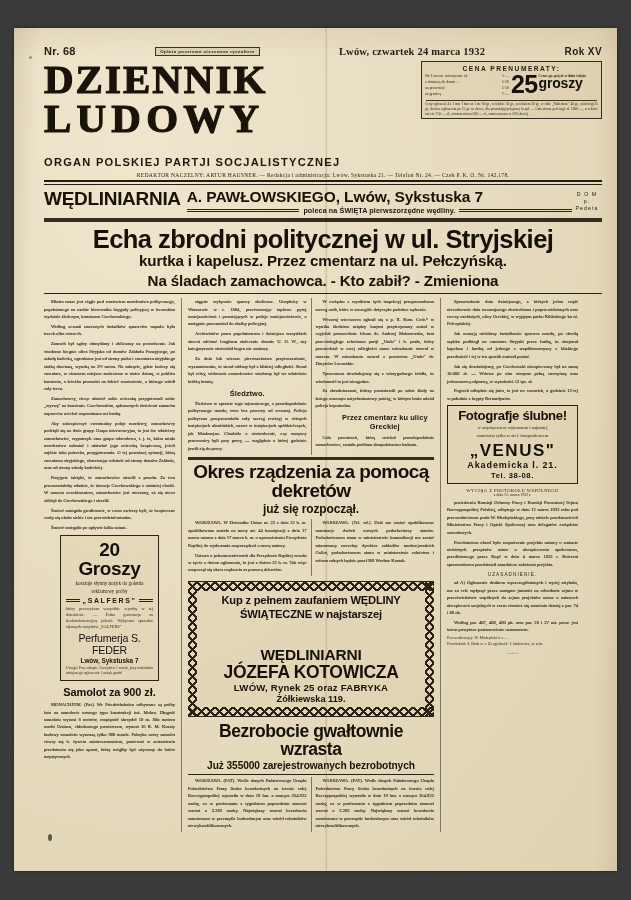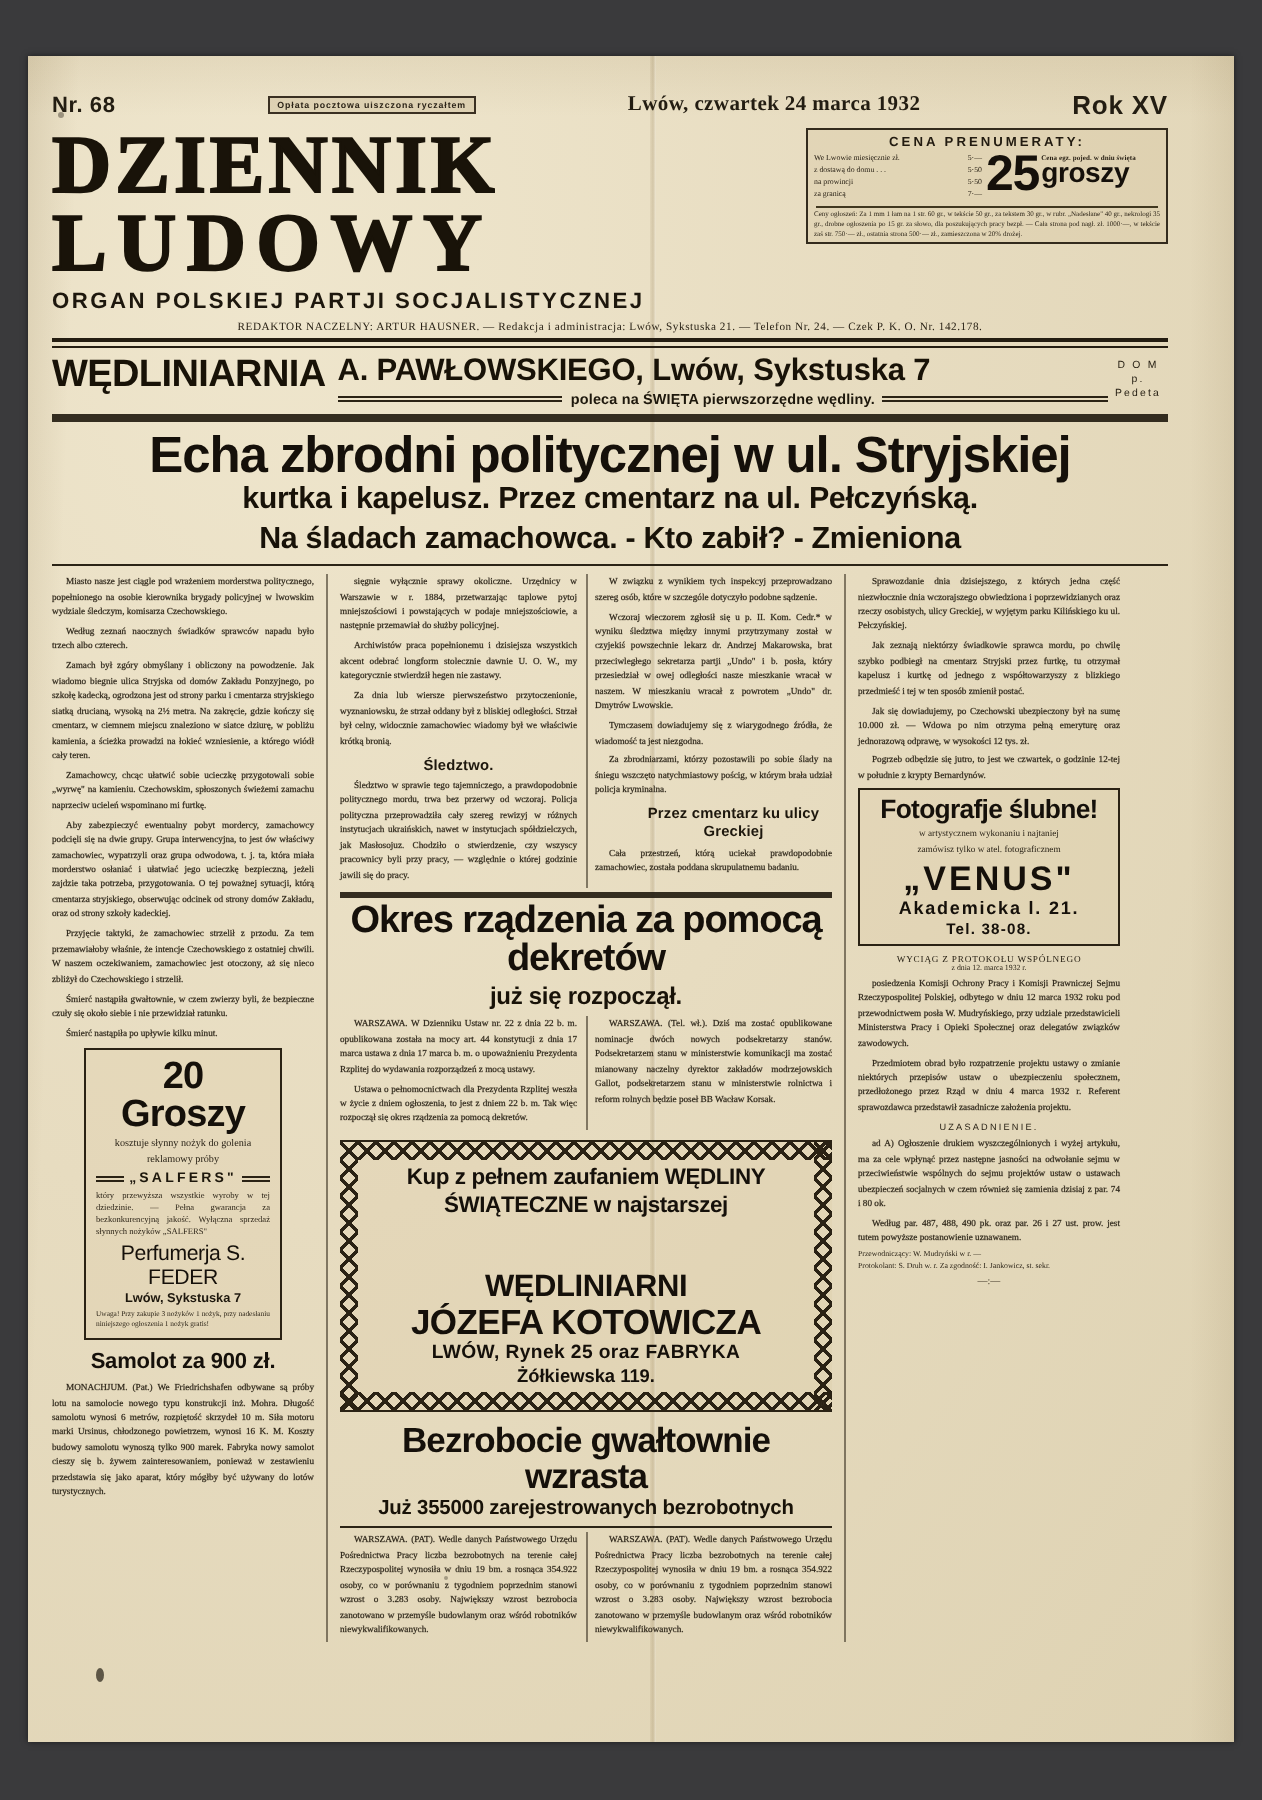--- a/index.html
+++ b/index.html
@@ -18,41 +18,41 @@
     background:
       linear-gradient(92deg, rgba(120,96,52,.14) 0px, rgba(255,255,255,0) 26px),
       linear-gradient(270deg, rgba(120,96,52,.10) 0px, rgba(255,255,255,0) 22px),
       linear-gradient(180deg, rgba(140,115,65,.10) 0px, rgba(255,255,255,0) 30px);
     pointer-events:none;
   }
   .fold{position:absolute;left:311px;top:0;width:3px;height:843px;
     background:linear-gradient(90deg,rgba(150,125,75,.10),rgba(120,95,50,.20),rgba(255,255,255,.22));}
   .speck{position:absolute;background:#2a2419;border-radius:50%;opacity:.72;}
 
-  .content{position:absolute;left:12px;top:17px;width:558px;color:#231d12;}
+  .content{position:absolute;left:30px;top:17px;width:558px;color:#231d12;}
 
   
   .topbar{display:flex;align-items:center;justify-content:space-between;
      font-family:"Liberation Sans",sans-serif;}
   .issue{font-weight:bold;font-size:11px;letter-spacing:.3px;}
   .stampbox{border:1px solid #3a3022;padding:1px 4px;font-size:4.4px;letter-spacing:.45px;
      font-weight:bold;color:#2c2418;background:rgba(180,160,115,.25);}
   .datecenter{font-size:10.5px;font-weight:bold;letter-spacing:.2px;
      font-family:"Liberation Serif",serif;}
-  .rok{font-size:13px;font-weight:bold;letter-spacing:.4px;text-align:center;}
+  .rok{font-size:10px;font-weight:bold;letter-spacing:.4px;text-align:center;}
 
   
   .masthead{display:flex;justify-content:space-between;align-items:flex-start;margin-top:4px;}
   .mast-left{width:372px;}
   .mast-word{font-family:"Liberation Serif",serif;font-weight:bold;
      font-size:41px;line-height:.92;letter-spacing:2.0px;color:#191309;
      -webkit-text-stroke:1.1px #191309;}
   .mast-word.w2{letter-spacing:5.2px;font-size:41px;margin-top:1px;}
   .organ{font-family:"Liberation Sans",sans-serif;font-weight:bold;font-size:11.1px;
-     letter-spacing:1.25px;margin-top:5px;color:#1d170d;}
+     letter-spacing:1.25px;margin-top:19px;color:#1d170d;}
 
   .prenbox{width:173px;border:1.2px solid #332b1d;padding:2px 3px 1px;background:rgba(205,186,140,.20);}
   .pren-t{text-align:center;font-family:"Liberation Sans",sans-serif;font-weight:bold;
      font-size:6.6px;letter-spacing:1.5px;color:#221b10;margin:1px 0 2px;}
   .pren-body{display:flex;align-items:flex-start;gap:2px;}
   .pren-list{font-size:3.9px;line-height:1.52;width:84px;color:#2a2216;}
   .pren-list span{float:right;}
   .pren-big{display:flex;align-items:flex-start;}
   .big25{font-family:"Liberation Sans",sans-serif;font-weight:bold;font-size:25px;
      line-height:.82;letter-spacing:-.6px;color:#15100a;}

